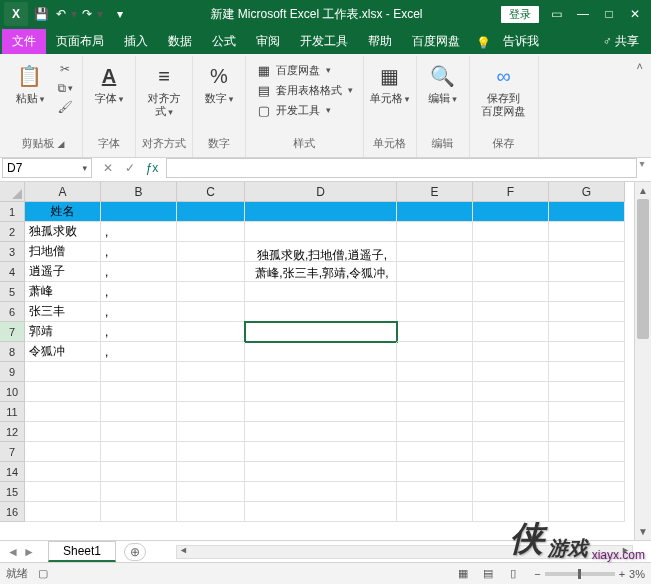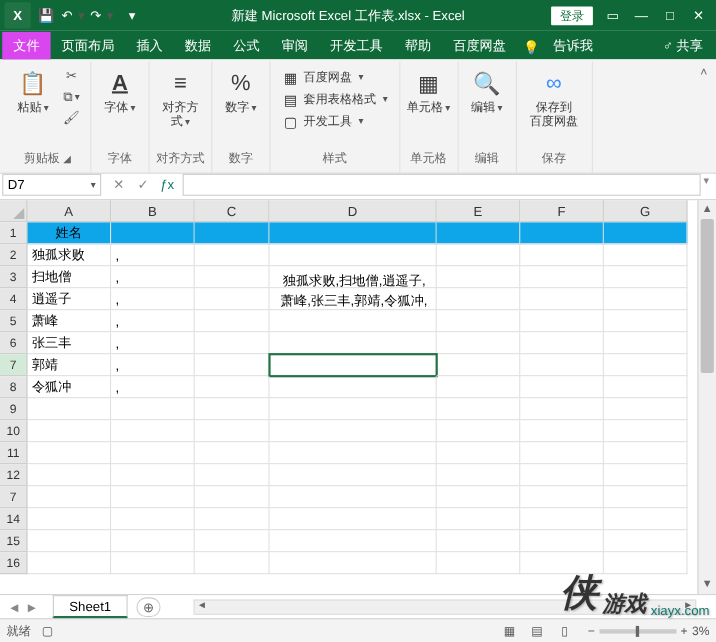--- a/index.html
+++ b/index.html
@@ -81,21 +81,21 @@
 
 
 .statusbar { height:22px; background:#f3f3f3; border-top:1px solid #d4d4d4; display:flex; align-items:center; font-size:11px; color:#555; padding:0 6px; gap:10px;}
 .statusbar .spacer{flex:1;}
 .statusbar .views span{width:22px;display:inline-flex;justify-content:center;}
 .statusbar .zoom { display:flex; align-items:center; gap:4px;}
 .statusbar .slider { width:70px; height:4px; background:#ccc; position:relative;}
 .statusbar .slider::after{content:'';position:absolute;left:48%;top:-3px;width:3px;height:10px;background:#666;}
 
 .watermark { position:absolute; right:6px; bottom:22px; font-size:34px; font-style:italic; font-weight:bold; color:#333; text-shadow:1px 1px 2px rgba(0,0,0,.3); pointer-events:none; display:flex; align-items:flex-end; gap:4px;}
-.watermark .url{font-size:12px; font-weight:normal; font-style:normal; color:#0f766e;}
+.watermark .url{font-size:12px; font-weight:normal; font-style:normal; color:#701a75;}
 .chev{font-size:9px;margin-left:2px;color:#555;}
 </style>
 </head>
 <body>
 
 <div class="titlebar">
   <div class="qat">
     <span class="xl-icon">X</span>
     <span>💾</span>
     <span>↶<span class="chev">▾</span></span>

